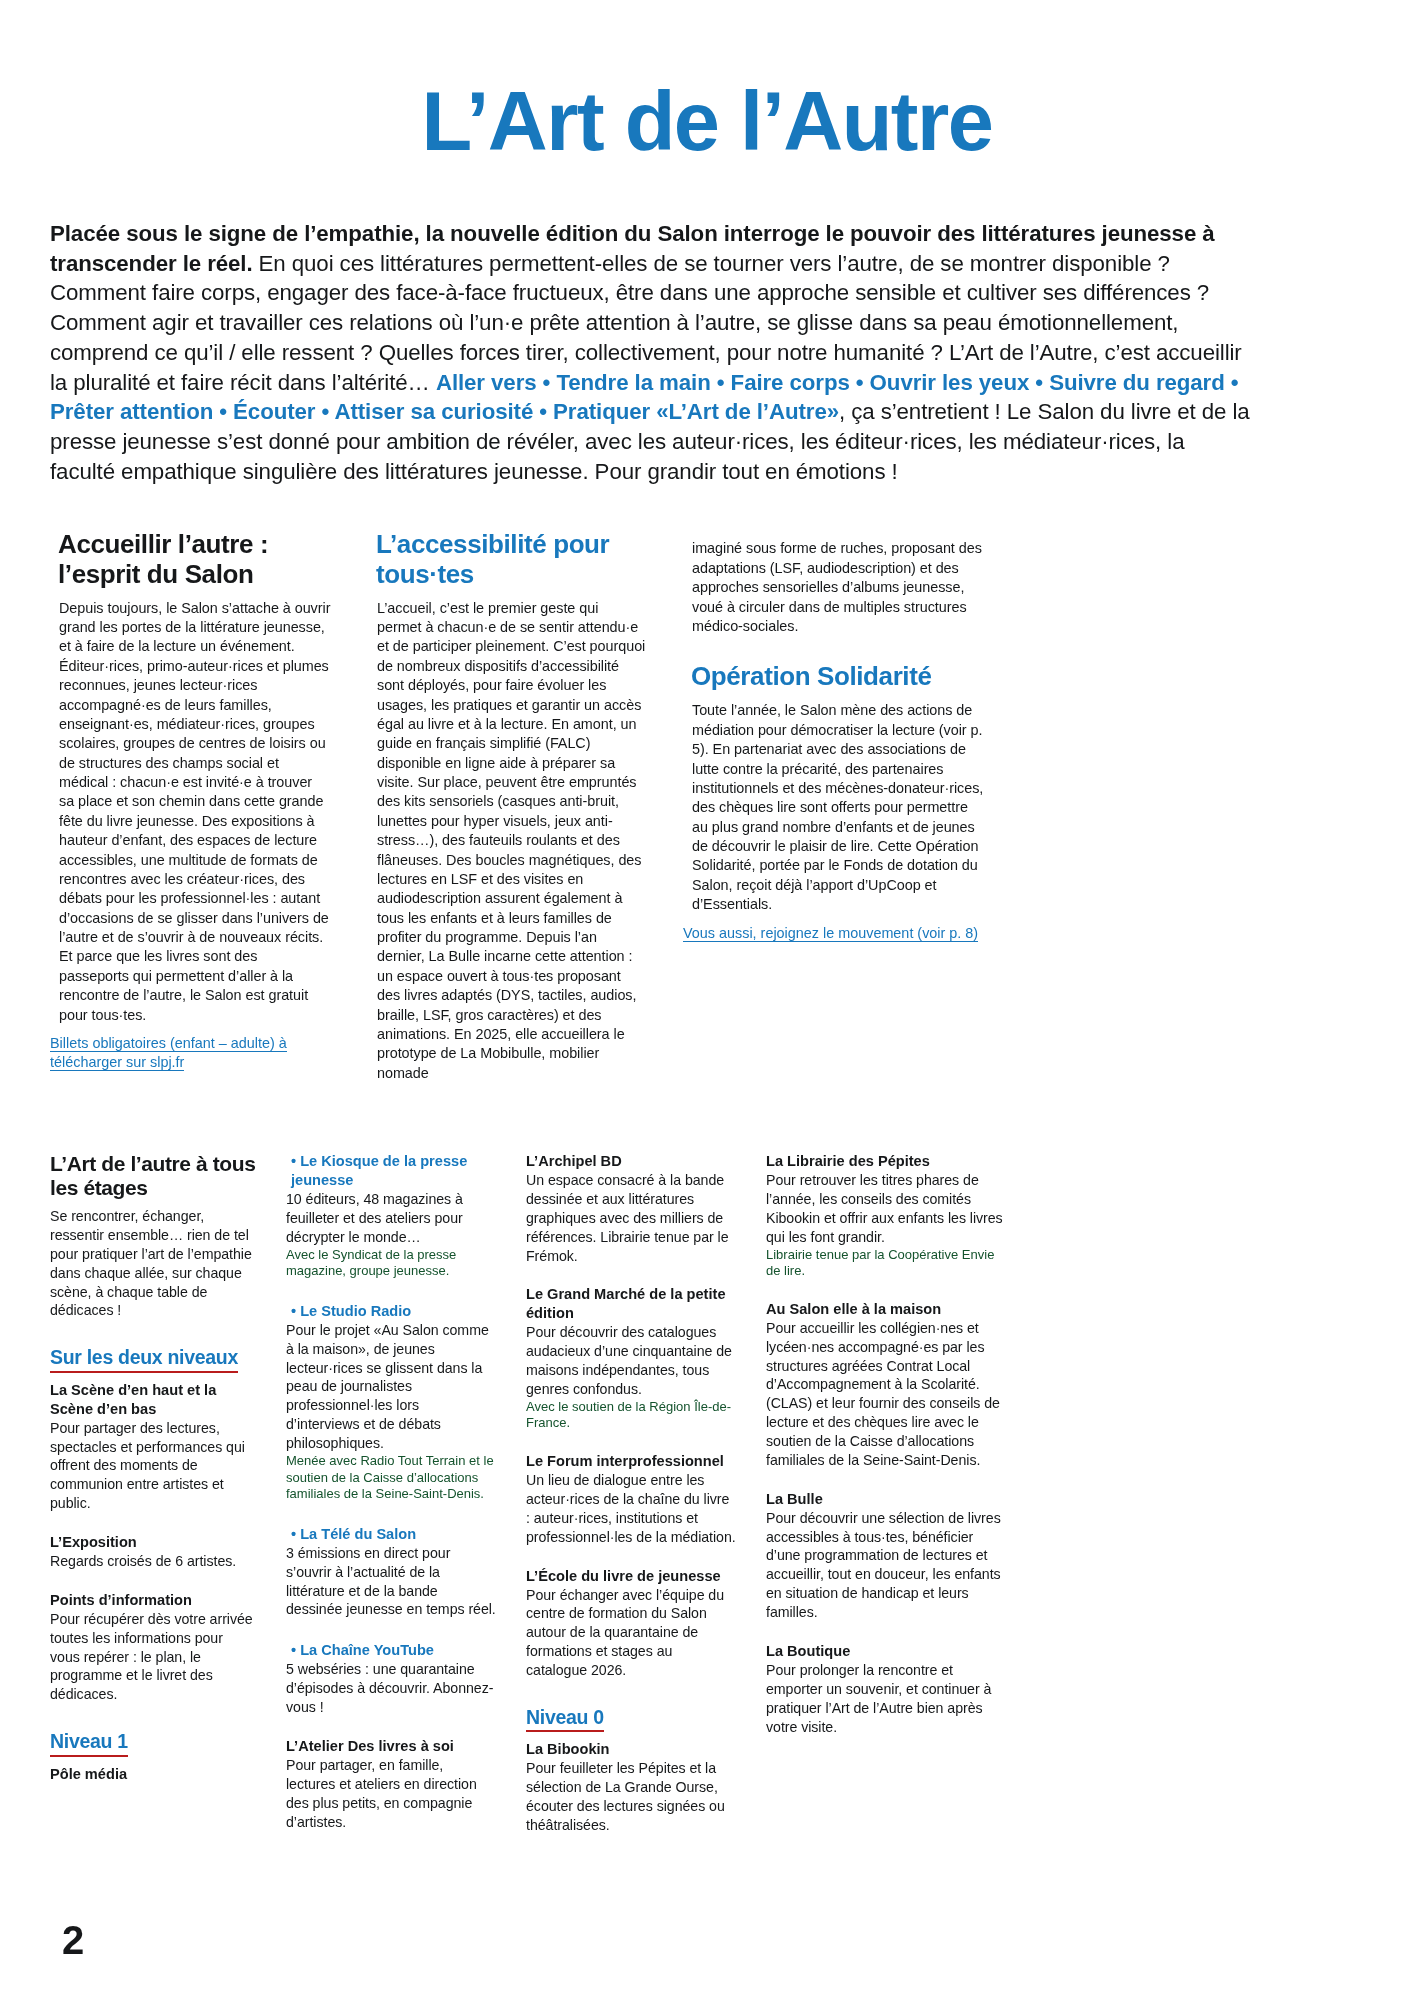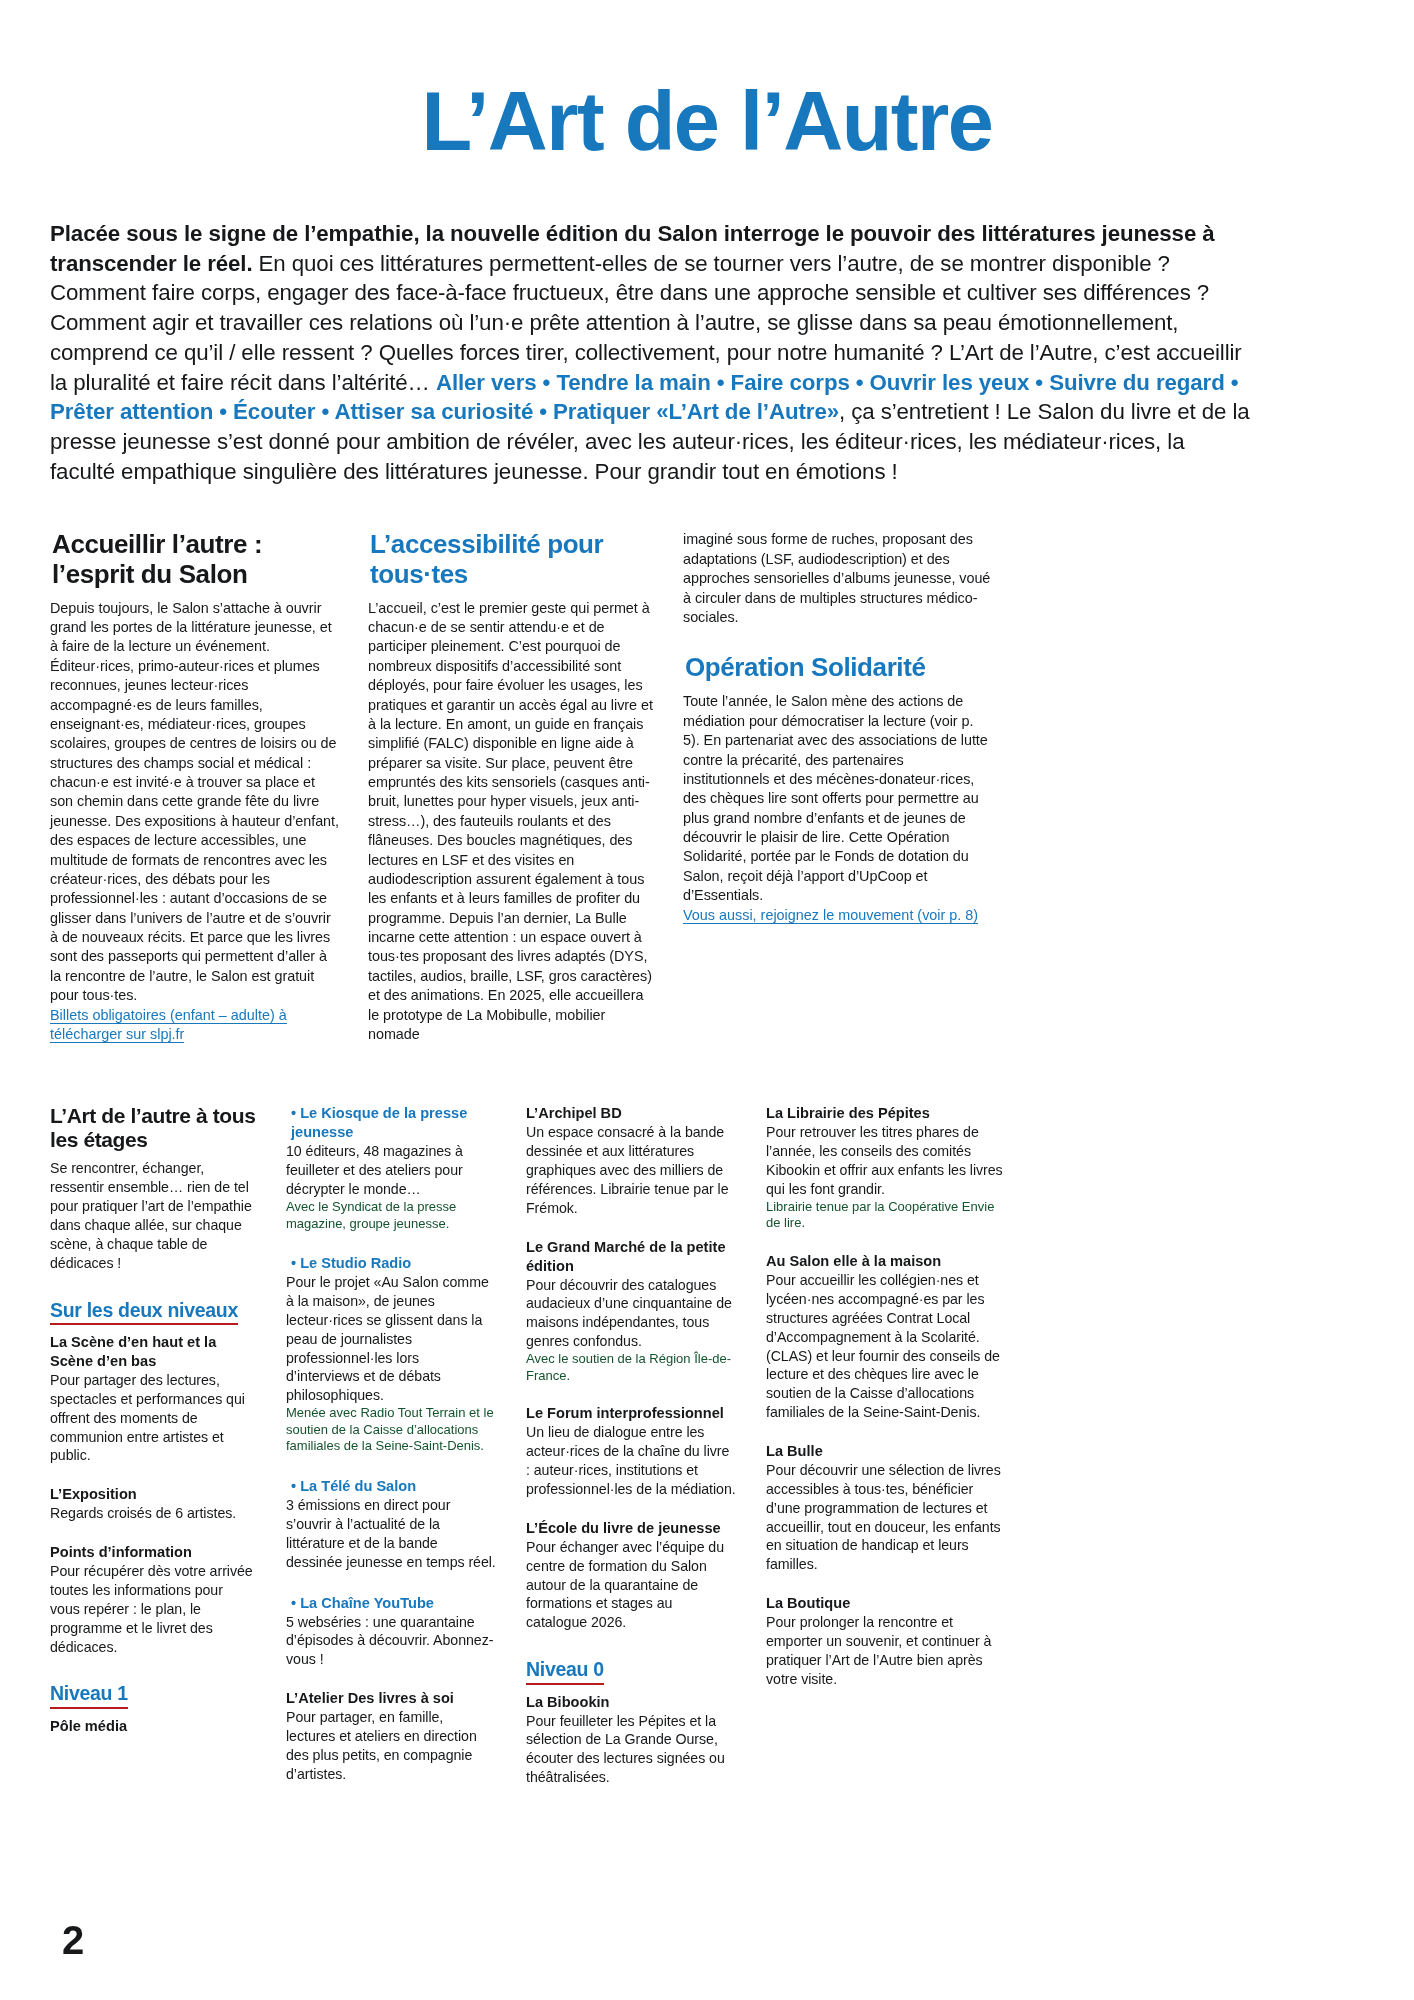--- a/index.html
+++ b/index.html
@@ -62,29 +62,29 @@
     box-sizing: border-box;
   }
   .cols3 > .col:nth-child(2) { width: 315px; }
   .cols3 > .col:nth-child(3) { width: 310px; padding-right: 0; }
 
   h2.sec {
     font-size: 26px;
     font-weight: 700;
     line-height: 1.12;
     letter-spacing: -0.4px;
-    margin: 0 0 10px 2px;
+    margin: 0 0 10px 8px;
   }
   h2.sec.blue { color: #1878bd; }
 
   p.body {
     font-size: 14.4px;
     line-height: 1.345;
     letter-spacing: -0.05px;
-    margin: 0;
+    margin: 9px;
   }
   .linkline {
     color: #1878bd;
     font-size: 14.4px;
     line-height: 1.345;
     margin: 0;
   }
   .linkline u { text-decoration: none; border-bottom: 1px solid #1878bd; }
 
   

